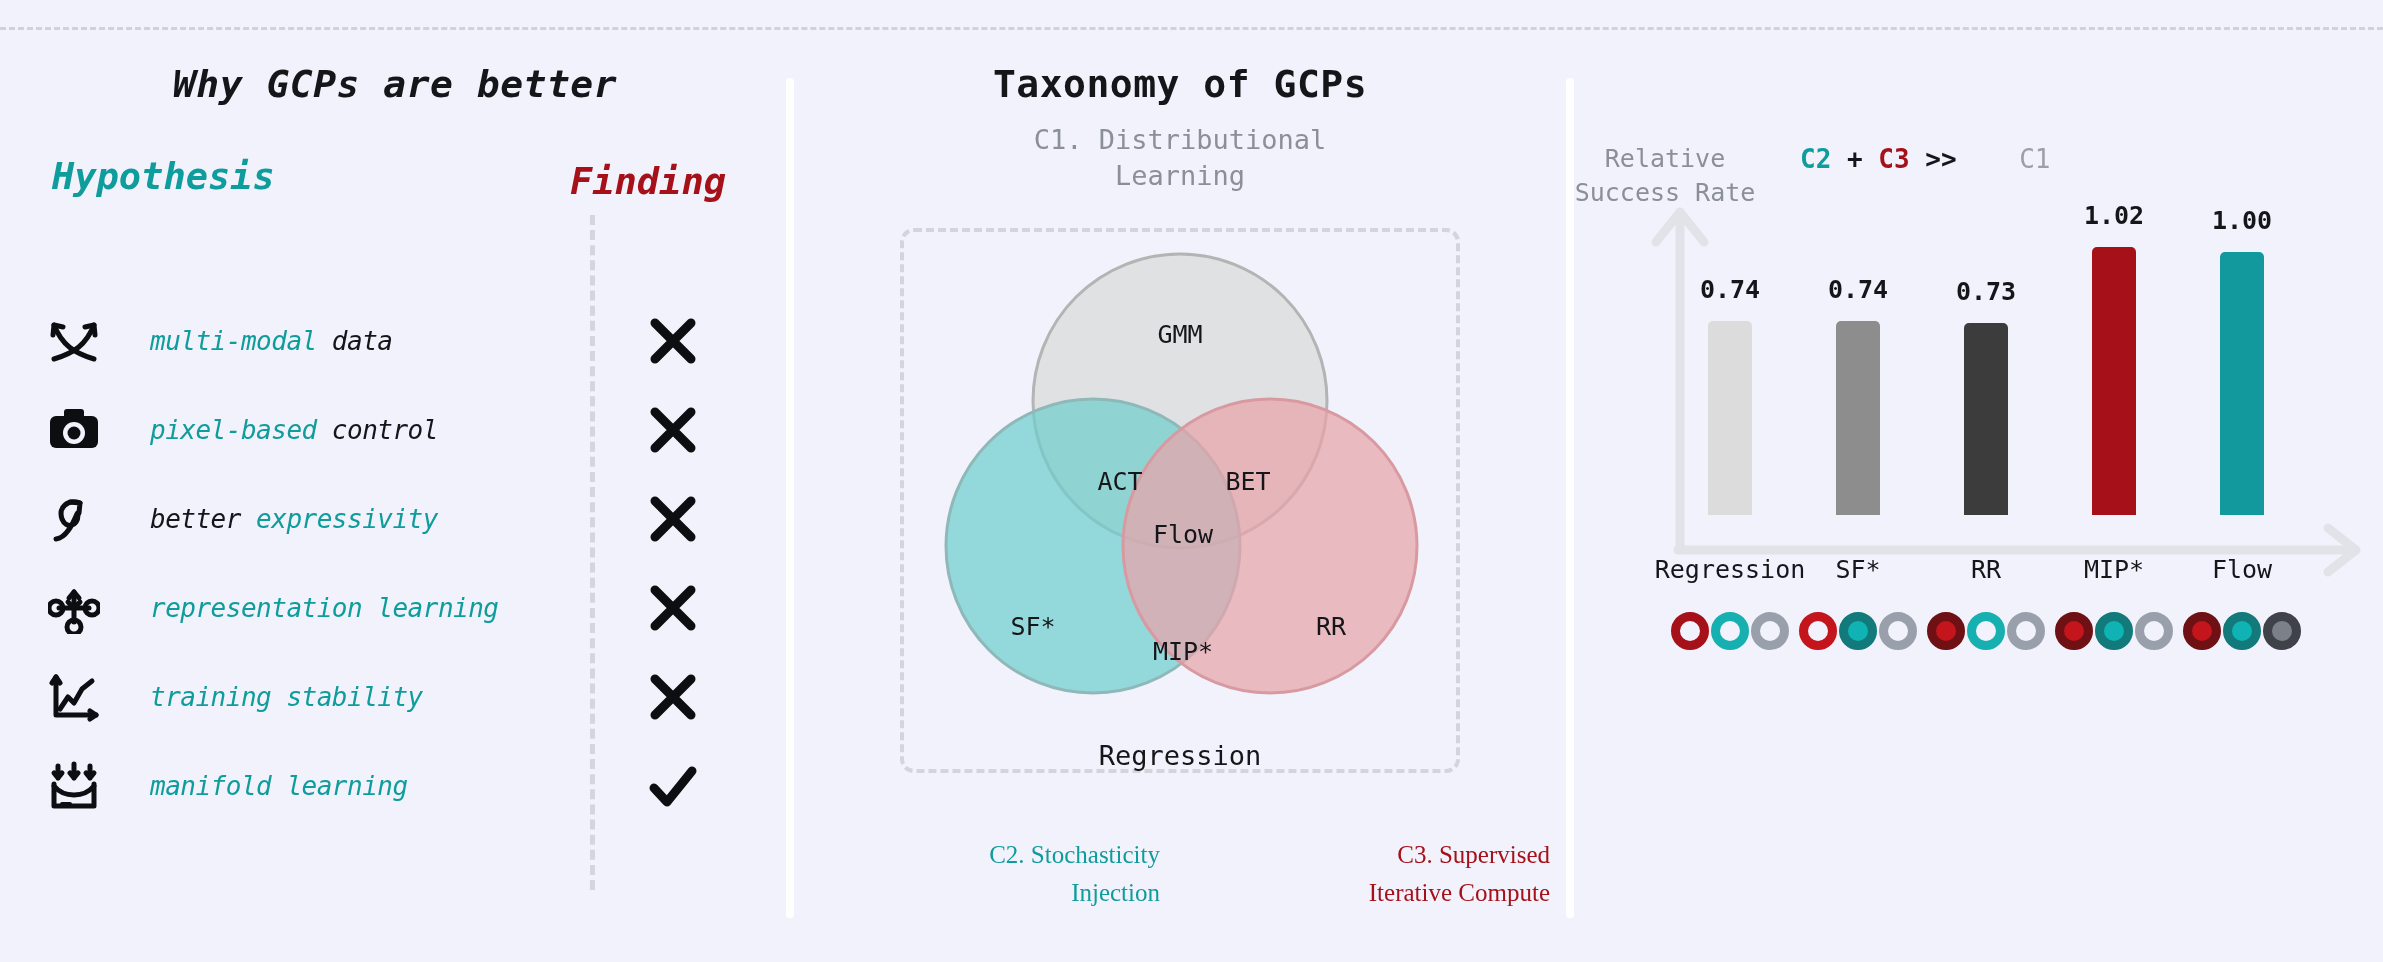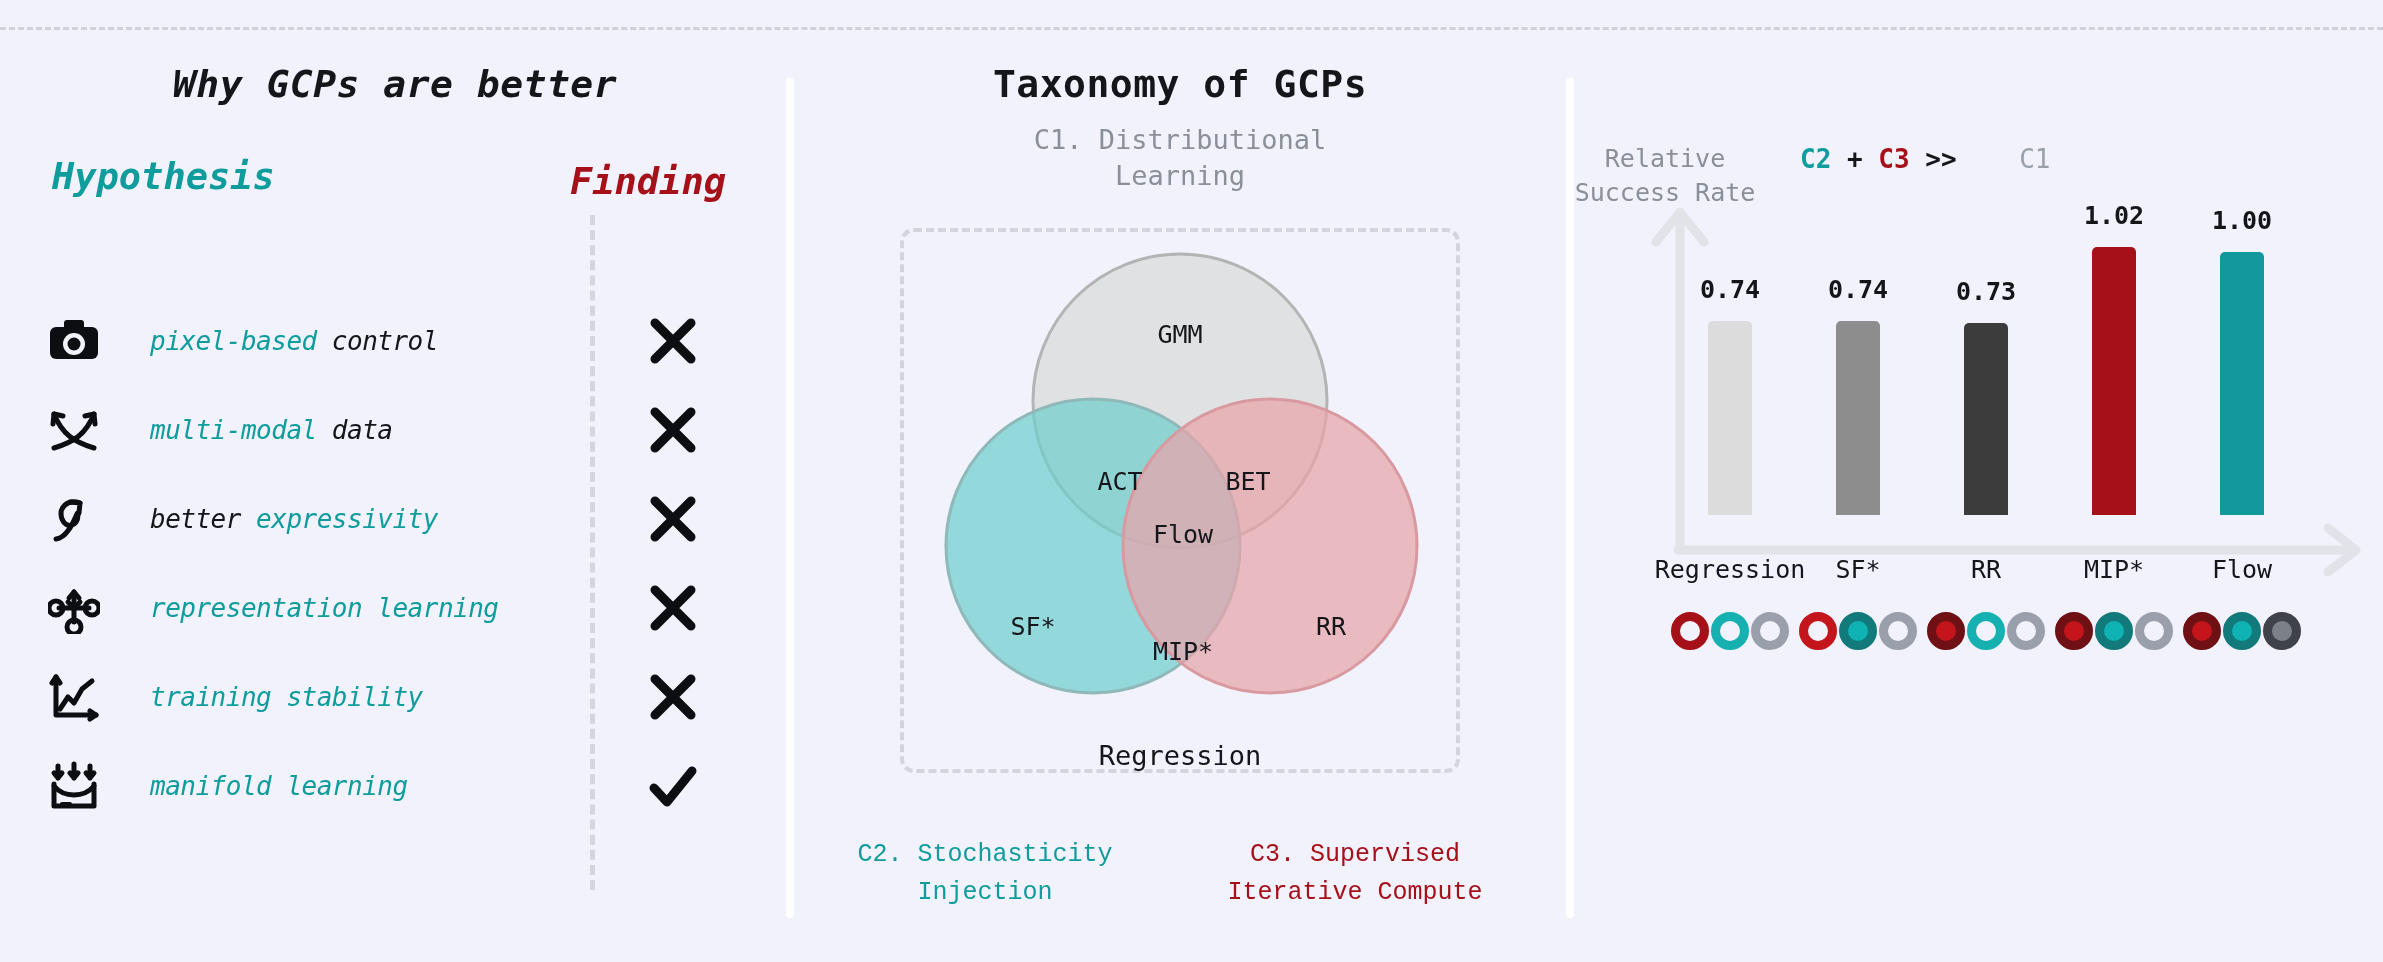--- a/index.html
+++ b/index.html
@@ -71,21 +71,21 @@
     position:absolute;font-family:"DejaVu Sans Mono", monospace;
     font-size:25px;color:#15161a;white-space:nowrap;
     transform:translate(-50%,-50%);
   }
   #regression-label{
     position:absolute;left:0;top:740px;width:780px;text-align:center;
     font-size:27px;color:#15161a;font-family:"DejaVu Sans Mono", monospace;
   }
   .cat-foot{
     position:absolute;top:836px;font-size:25px;line-height:38px;
-    font-family:Liberation Mono, monospace;text-align:center;
+    font-family:Liberation Serif, serif;text-align:right;
   }
   #c2-foot{left:20px;width:350px;color:#0f9c9c;}
   #c3-foot{left:370px;width:390px;color:#a61019;}
   
   #panel-right{left:1570px;width:813px;}
   #right-title{top:44px;line-height:50px;}
   #ylab{
     position:absolute;left:-10px;top:142px;width:210px;text-align:center;
     font-size:25px;color:#8b8f99;line-height:34px;
     font-family:"DejaVu Sans Mono", monospace;
@@ -126,38 +126,38 @@
   <div class="ptitle" id="left-title">Why GCPs are better</div>
 
   <div class="col-head" id="hypothesis-head">Hypothesis</div>
   <div class="col-head" id="finding-head">Finding</div>
 
   <div class="vdash"></div>
 
   <div class="rows" id="left-rows">
       <div class="row">
         <div class="ico"><svg viewBox="0 0 52 52">
+            <path d="M6 10 C14 30 26 38 46 44" stroke="#0d0e11" stroke-width="5" fill="none" stroke-linecap="round" stroke-linejoin="round"></path>
+            <path d="M46 10 C38 30 26 38 6 44" stroke="#0d0e11" stroke-width="5" fill="none" stroke-linecap="round" stroke-linejoin="round"></path>
+            <path d="M6 10 L5 20 M6 10 L15 12" stroke="#0d0e11" stroke-width="5" fill="none" stroke-linecap="round" stroke-linejoin="round"></path>
+            <path d="M46 10 L47 20 M46 10 L37 12" stroke="#0d0e11" stroke-width="5" fill="none" stroke-linecap="round" stroke-linejoin="round"></path>
+          </svg></div>
+        <div class="lbl"><span class="hl">multi-modal</span><span class="pl"> data</span></div>
+        <div class="mark"><svg viewBox="0 0 56 56">
+            <path d="M10 10 L46 46 M46 10 L10 46" stroke="#0d0e11" stroke-width="9" stroke-linecap="round" fill="none"></path>
+          </svg></div>
+      </div>
+      <div class="row">
+        <div class="ico"><svg viewBox="0 0 52 52">
             <rect x="2" y="12" width="48" height="32" rx="6" fill="#0d0e11"></rect>
             <rect x="16" y="5" width="20" height="10" rx="3" fill="#0d0e11"></rect>
             <circle cx="26" cy="29" r="11" fill="#f1f2fb"></circle>
             <circle cx="26" cy="29" r="6.5" fill="#0d0e11"></circle>
           </svg></div>
         <div class="lbl"><span class="hl">pixel-based</span><span class="pl"> control</span></div>
-        <div class="mark"><svg viewBox="0 0 56 56">
-            <path d="M10 10 L46 46 M46 10 L10 46" stroke="#0d0e11" stroke-width="9" stroke-linecap="round" fill="none"></path>
-          </svg></div>
-      </div>
-      <div class="row">
-        <div class="ico"><svg viewBox="0 0 52 52">
-            <path d="M6 10 C14 30 26 38 46 44" stroke="#0d0e11" stroke-width="5" fill="none" stroke-linecap="round" stroke-linejoin="round"></path>
-            <path d="M46 10 C38 30 26 38 6 44" stroke="#0d0e11" stroke-width="5" fill="none" stroke-linecap="round" stroke-linejoin="round"></path>
-            <path d="M6 10 L5 20 M6 10 L15 12" stroke="#0d0e11" stroke-width="5" fill="none" stroke-linecap="round" stroke-linejoin="round"></path>
-            <path d="M46 10 L47 20 M46 10 L37 12" stroke="#0d0e11" stroke-width="5" fill="none" stroke-linecap="round" stroke-linejoin="round"></path>
-          </svg></div>
-        <div class="lbl"><span class="hl">multi-modal</span><span class="pl"> data</span></div>
         <div class="mark"><svg viewBox="0 0 56 56">
             <path d="M10 10 L46 46 M46 10 L10 46" stroke="#0d0e11" stroke-width="9" stroke-linecap="round" fill="none"></path>
           </svg></div>
       </div>
       <div class="row">
         <div class="ico"><svg viewBox="0 0 52 52">
             <path d="M32 10 C20 6 10 14 14 26 C18 36 30 34 30 22 C30 12 24 44 8 46" stroke="#0d0e11" stroke-width="5" fill="none" stroke-linecap="round" stroke-linejoin="round"></path>
             <path d="M32 10 L22 9 M32 10 L31 20" stroke="#0d0e11" stroke-width="5" fill="none" stroke-linecap="round" stroke-linejoin="round"></path>
           </svg></div>
         <div class="lbl"><span class="pl">better </span><span class="hl">expressivity</span></div>

